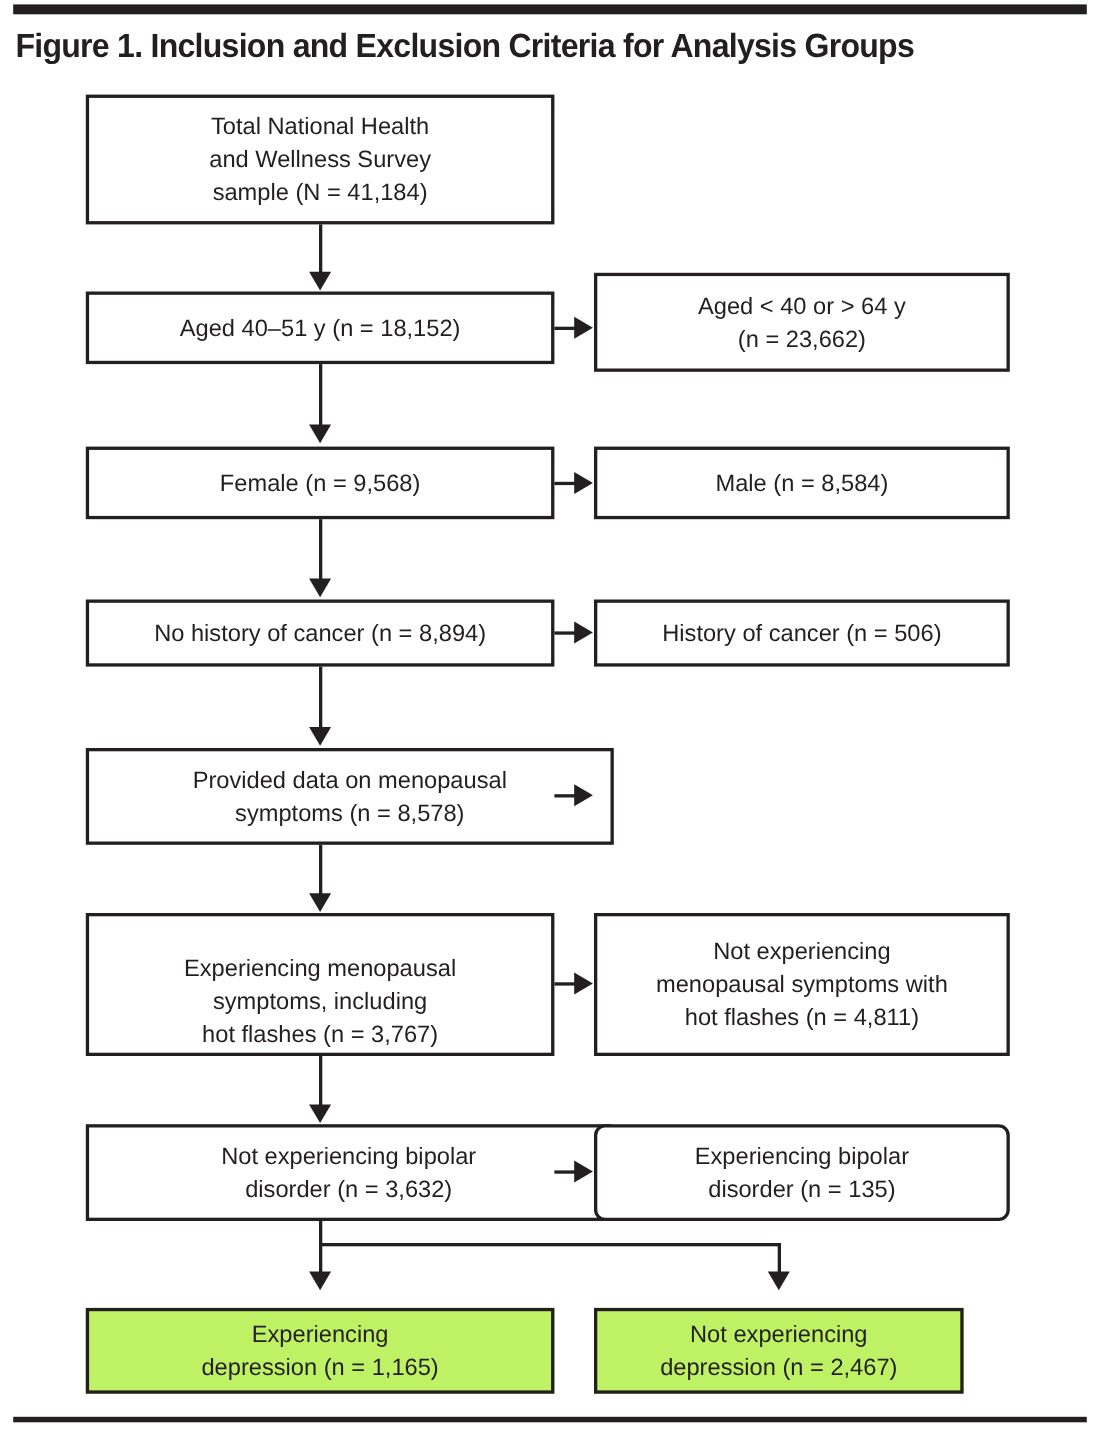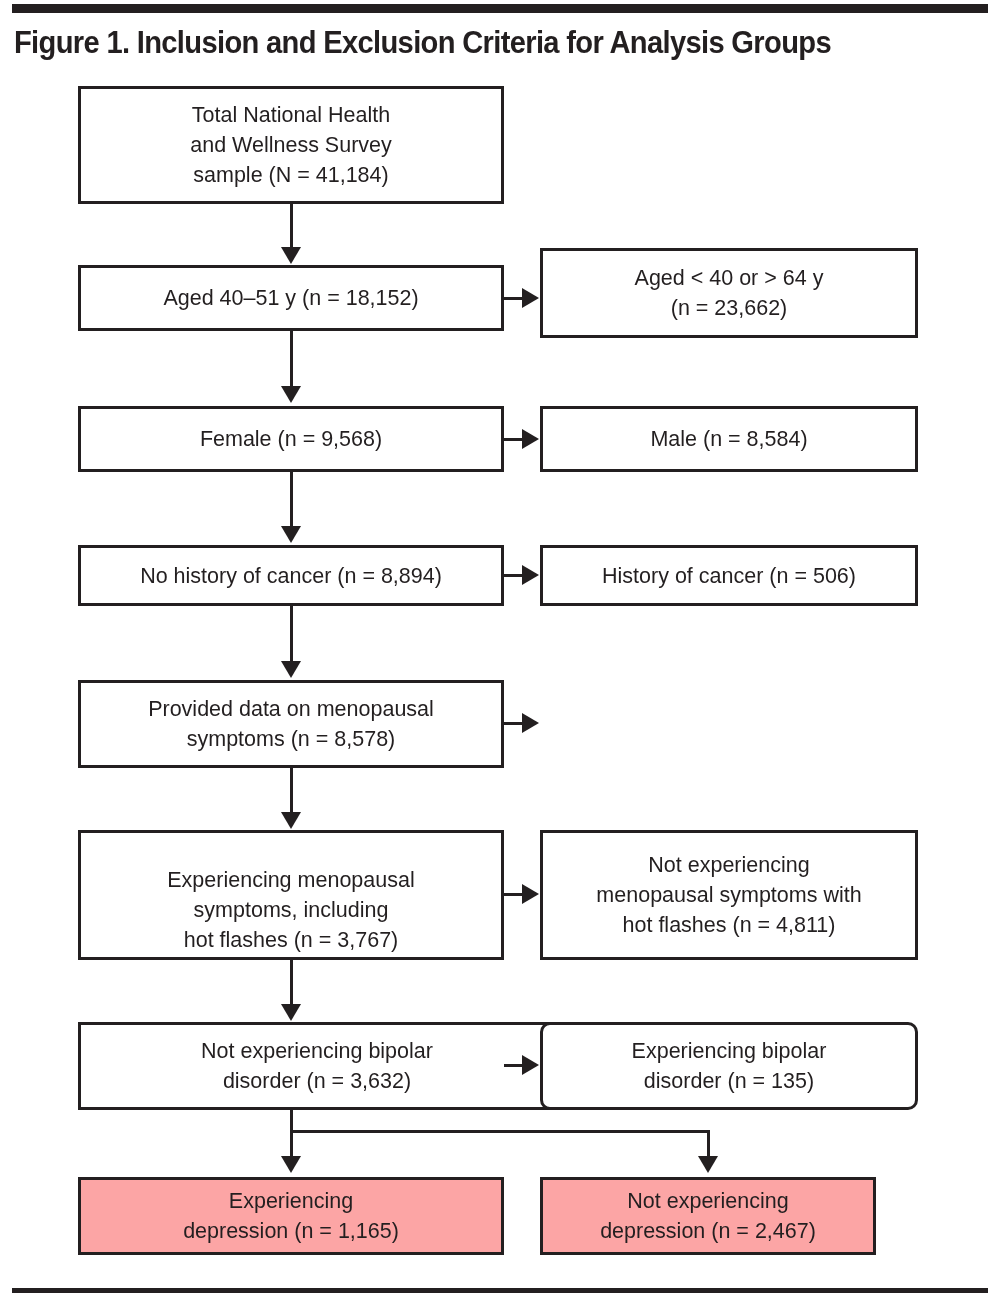--- a/index.html
+++ b/index.html
@@ -68,21 +68,22 @@
     line-height: 30px;
     color: #231f20;
     padding: 2px 6px;
   }
   .node .txt {
     display: block;
     width: 100%;
     white-space: pre-line;
   }
   .node.terminal {
-    background: #fca5a5;
+    background: #bef264;
+    margin-top: 12px;
   }
 
   
   .vline {
     position: absolute;
     width: 3px;
     background: #231f20;
   }
   .hline {
     position: absolute;
@@ -160,21 +161,21 @@
   <div class="hline" style="left:504px; top:574px; width:21px;"></div>
   <div class="arrow-right" style="left:522px; top:565px;"></div>
 
   <div class="node" style="left:540px; top:545px; width:378px; height:61px;">
     <span class="txt">History of cancer (n = 506)</span>
   </div>
 
   <div class="vline" style="left:290px; top:606px; height:58px;"></div>
   <div class="arrow-down" style="left:281px; top:661px;"></div>
 
-  <div class="node" style="left:78px; top:680px; width:426px; height:88px;">
+  <div class="node" style="left:78px; top:680px; width:480px; height:88px;">
     <span class="txt">Provided data on menopausal
 symptoms (n = 8,578)</span>
   </div>
 
   <div class="hline" style="left:504px; top:722px; width:21px;"></div>
   <div class="arrow-right" style="left:522px; top:713px;"></div>
 
 
   <div class="vline" style="left:290px; top:768px; height:47px;"></div>
   <div class="arrow-down" style="left:281px; top:812px;"></div>

